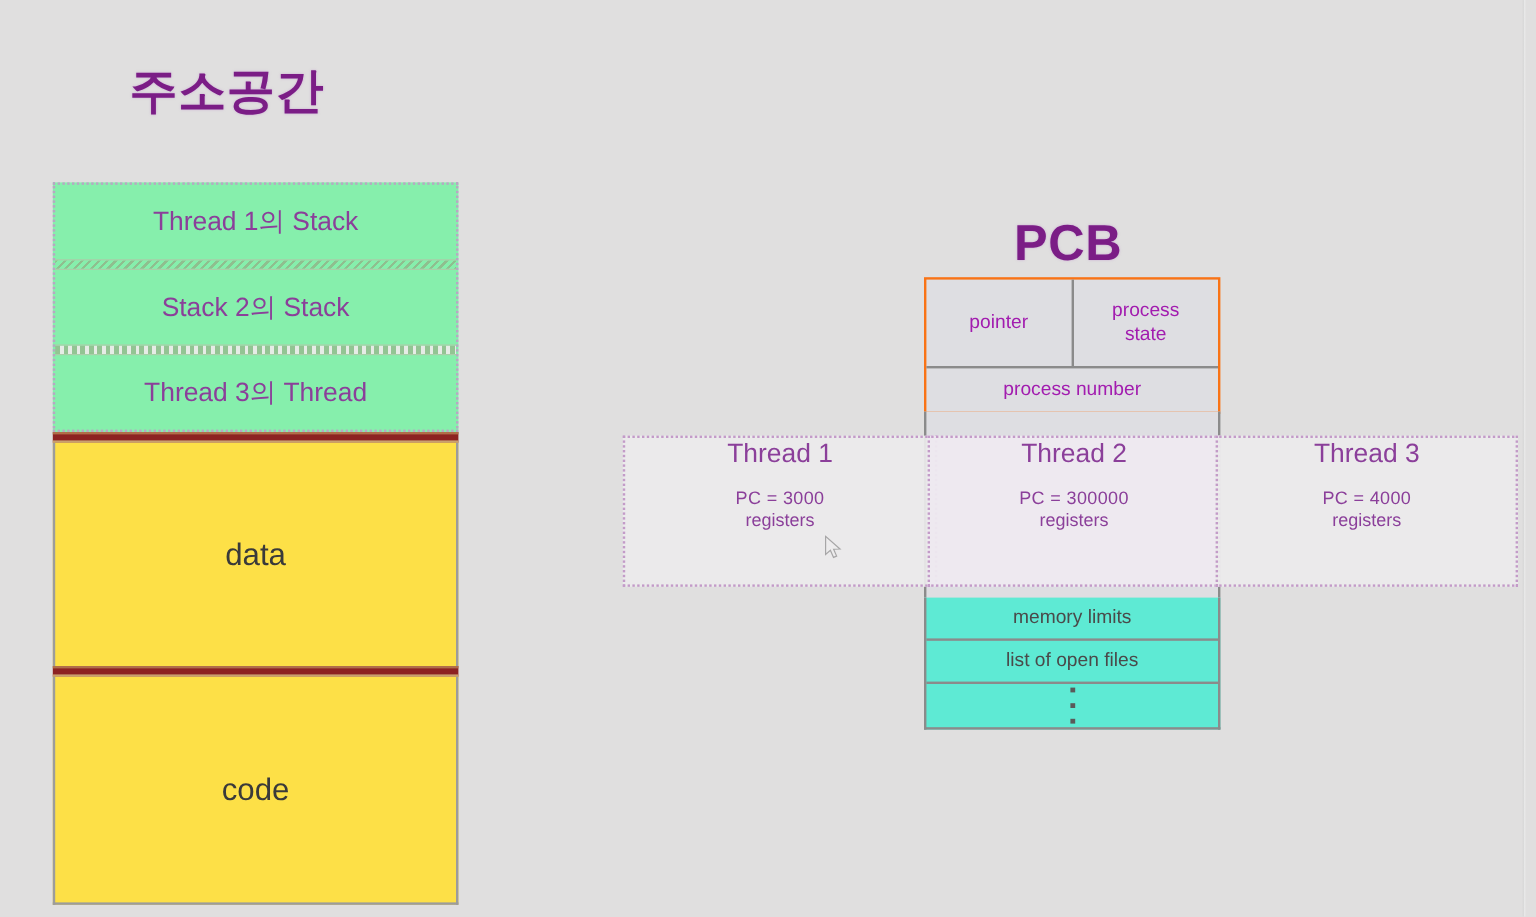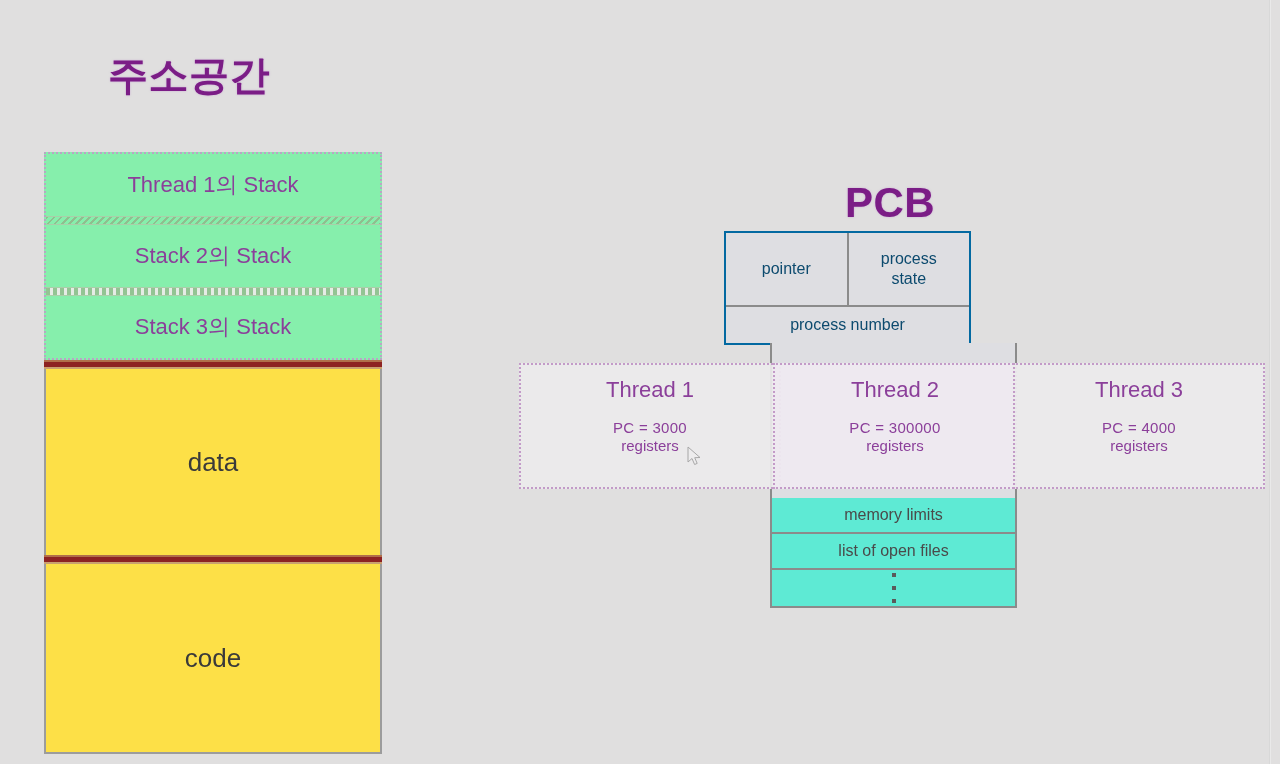--- a/index.html
+++ b/index.html
@@ -99,27 +99,27 @@
     border-top: 2px solid #b06e4a;
     border-bottom: 2px solid #c9a070;
     box-sizing: border-box;
   }
   #data-block { height: 186px; }
   #code-block { height: 190px; border-bottom: 2px solid #9c9c9c; }
 
   
   #pcb-table {
     position: absolute;
-    left: 724px;
+    left: 770px;
     top: 231px;
     width: 247px;
-    border: 2px solid #0369a1;
+    border: 2px solid #f97316;
     box-sizing: border-box;
     background: #dedee2;
-    color: #0c4a6e;
+    color: #a21caf;
     font-size: 16px;
   }
   .pcb-row {
     border-bottom: 2px solid #8b8b8b;
     display: flex;
     box-sizing: border-box;
   }
   .pcb-row:last-child { border-bottom: none; }
   .pcb-cell {
     flex: 1;
@@ -182,21 +182,21 @@
     position: absolute;
     top: 363px;
     height: 126px;
     border: 2px dotted #c39bc8;
     box-sizing: border-box;
     background: rgba(236,234,236,0.92);
     text-align: center;
     color: #8b3f9a;
   }
   .thread-title {
-    margin-top: 12px;
+    margin-top: 0;
     font-size: 22px;
   }
   .thread-pc {
     margin-top: 16px;
     font-size: 15px;
     letter-spacing: 0.3px;
   }
   .thread-reg {
     margin-top: 1px;
     font-size: 15px;
@@ -229,21 +229,21 @@
     <div class="stack-box">
       <div class="stack-row">
         <span>Thread 1의 Stack</span>
       </div>
       <div class="zigzag"></div>
       <div class="stack-row">
         <span>Stack 2의 Stack</span>
       </div>
       <div class="zigzag dots"></div>
       <div class="stack-row">
-        <span>Stack 3의 Stack</span>
+        <span>Thread 3의 Thread</span>
       </div>
     </div>
 
     <div class="red-rule"></div>
 
     <div class="mem-block" id="data-block">
       <span>data</span>
     </div>
 
     <div class="red-rule"></div>

